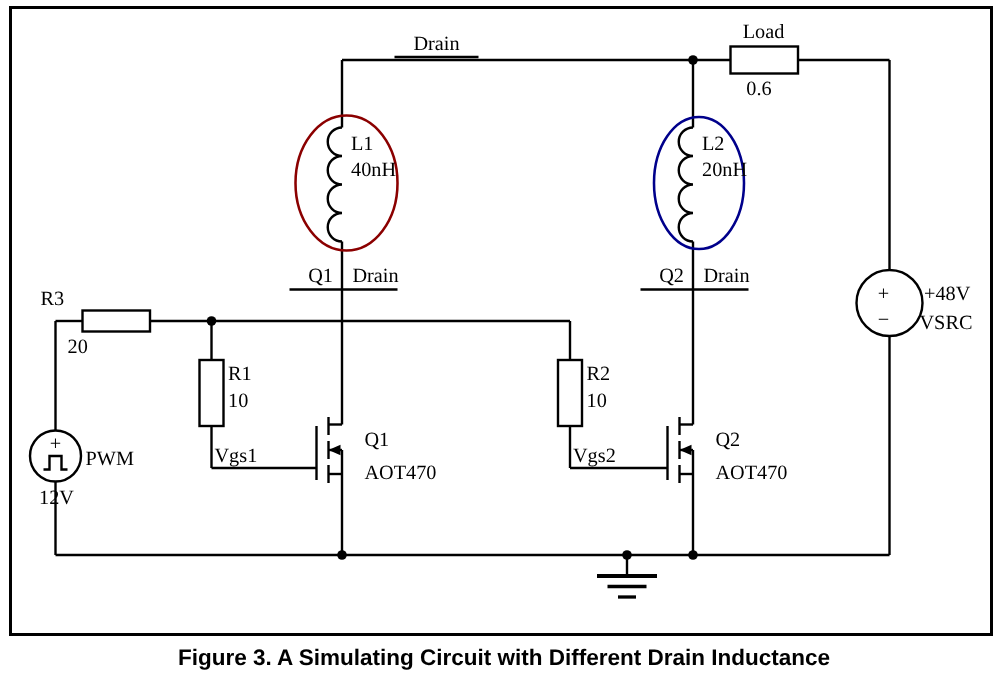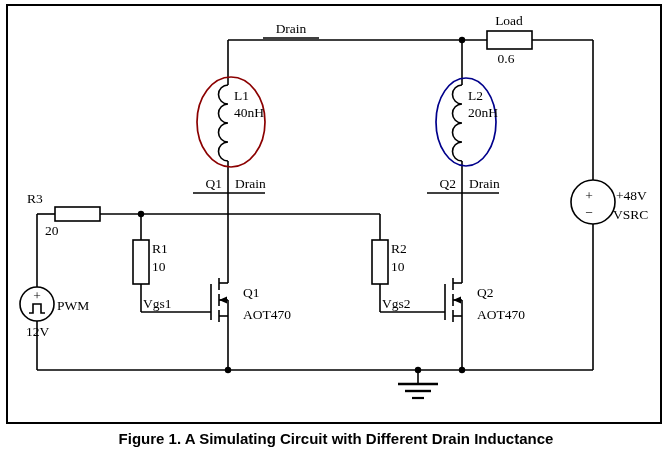--- a/index.html
+++ b/index.html
@@ -166,14 +166,14 @@
 
     <g>
       <circle class="dot" cx="462" cy="40" r="3.2"></circle>
       <circle class="dot" cx="141" cy="214" r="3.2"></circle>
       <circle class="dot" cx="228" cy="370" r="3.2"></circle>
       <circle class="dot" cx="462" cy="370" r="3.2"></circle>
       <circle class="dot" cx="418" cy="370" r="3.2"></circle>
     </g>
   </svg>
 
-  <div class="caption">Figure 1. A Simulating Circuit with Different Drain Inductance</div>
+  <div class="caption">Figure 3. A Simulating Circuit with Different Drain Inductance</div>
 </div>
 
 </body></html>

